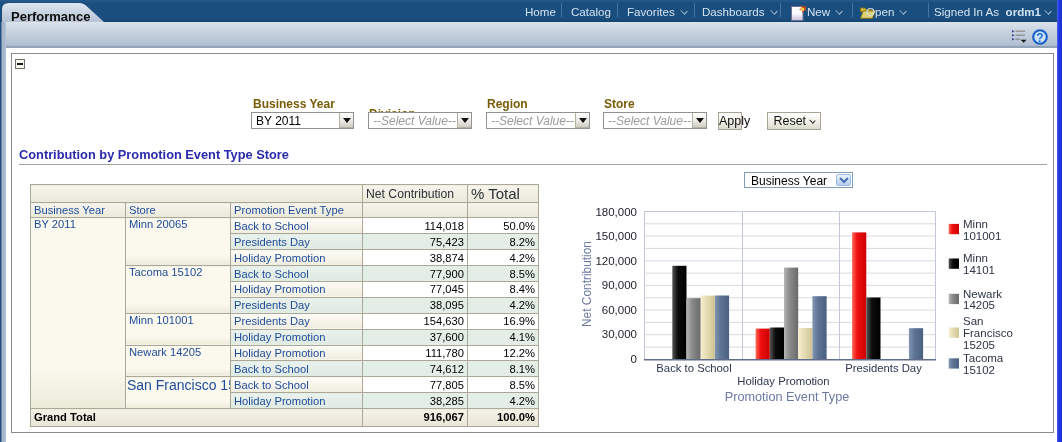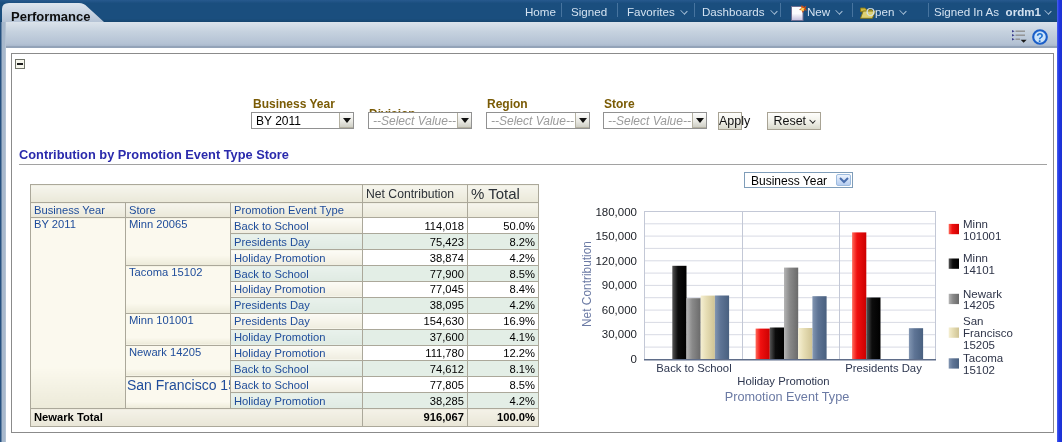--- a/index.html
+++ b/index.html
@@ -81,21 +81,21 @@
         <stop offset="1" stop-color="#b5c3d5"></stop>
     </linearGradient>
   </defs>
   <path d="M0,20 L0,7 Q0,1 7,1 L77,1 Q82,1 85,4.5 L102,20 Z" fill="url(#tg)"></path>
 </svg>
 <div class="abs" id="tabtxt">Performance</div>
 
 <div class="abs" id="navs">
   <span class="nav" style="left:525px">Home</span>
   <span class="sep" style="left:561px"></span>
-  <span class="nav" style="left:571px">Signed</span>
+  <span class="nav" style="left:571px">Catalog</span>
   <span class="sep" style="left:617px"></span>
   <span class="nav" style="left:627px">Favorites<span class="chev"></span></span>
   <span class="sep" style="left:694px"></span>
   <span class="nav" style="left:702px">Dashboards<span class="chev"></span></span>
   <span class="sep" style="left:780px"></span>
   <svg class="nav" style="left:791px; top:5px" width="16" height="16" viewBox="0 0 16 16">
     <defs>
         <linearGradient id="pg" x1="0" y1="0" x2="0" y2="1">
       <stop offset="0.5" stop-color="#fbfbfe"></stop>
           <stop offset="1" stop-color="#c4bedd"></stop>
@@ -248,21 +248,21 @@
         <td class="pw">Back to School</td>
         <td class="num w">77,805</td>
         <td class="num w">8.5%</td>
       </tr>
   <tr style="height:15.9px">
         <td class="pg">Holiday Promotion</td>
         <td class="num g">38,285</td>
         <td class="num g">4.2%</td>
       </tr>
   <tr style="height:17.5px">
-        <td class="gt" colspan="3">Newark Total</td>
+        <td class="gt" colspan="3">Grand Total</td>
         <td class="gt num">916,067</td>
         <td class="gt num">100.0%</td>
       </tr>
 </tbody>
   </table>
 
 <div class="abs" style="left:744px; top:172px; width:109px; height:16px; border:1px solid #7f9db9; background:#fff; font-size:12px">
   <span style="position:absolute; left:6px; top:1px">Business Year</span>
   <span style="position:absolute; right:1px; top:1px; width:15px; height:12px; border-radius:2px;
     background:linear-gradient(#eef4fd,#cbdcf5 60%,#b6cdf0); border:1px solid #9ebcdf"></span>

